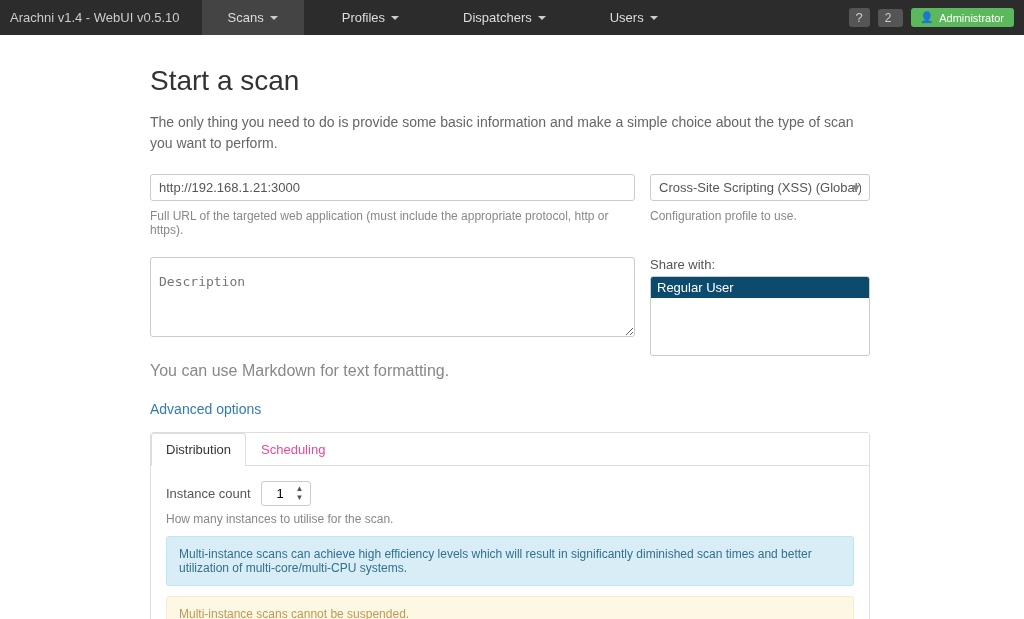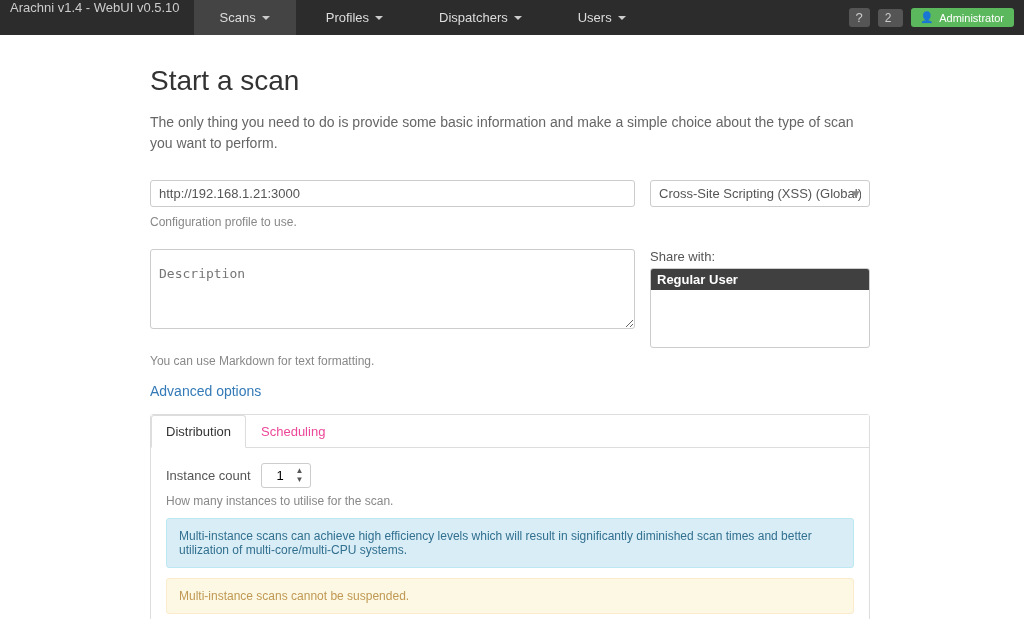--- a/index.html
+++ b/index.html
@@ -9,21 +9,22 @@
     .navbar {
       background: #2c2c2c;
       height: 35px;
       display: flex;
       align-items: center;
       padding: 0 10px;
       justify-content: space-between;
     }
     .navbar-left {
       display: flex;
-      gap: 4px;
+      align-items: center;
+      gap: 12px;
     }
     .navbar-brand {
       color: #ccc;
       font-size: 13px;
       margin-right: 10px;
       white-space: nowrap;
     }
     .nav-item {
       color: #ddd;
       font-size: 13px;
@@ -93,21 +94,21 @@
 
     .page-title {
       font-size: 28px;
       font-weight: normal;
       color: #333;
       margin-bottom: 15px;
     }
     .page-desc {
       color: #666;
       font-size: 14px;
-      margin-bottom: 26px;
+      margin-bottom: 20px;
       max-width: 720px;
       line-height: 1.5;
     }
 
     
     .form-row {
       display: flex;
       gap: 15px;
       margin-bottom: 8px;
       max-width: 720px;
@@ -186,29 +187,28 @@
       border: 1px solid #ccc;
       border-radius: 3px;
       overflow-y: auto;
       font-size: 13px;
     }
     .share-listbox-item {
       padding: 3px 6px;
       cursor: pointer;
     }
     .share-listbox-item.selected {
-      background: #404040;
+      background: #0c4a6e;
       color: #fff;
-      font-weight: bold;
     }
 
     .markdown-hint {
-      font-size: 12px;
+      font-size: 16px;
       color: #888;
-      margin-bottom: 15px;
+      margin-bottom: 21px;
     }
 
     
     .advanced-link {
       color: #337ab7;
       font-size: 14px;
       cursor: pointer;
       text-decoration: none;
       margin-bottom: 15px;
       display: inline-block;
@@ -362,20 +362,23 @@
     <div class="profile-select-wrap">
       <select class="profile-select">
         <option>Cross-Site Scripting (XSS) (Global)</option>
       </select>
       <span class="select-arrow">▼</span>
     </div>
   </div>
 
   
   <div class="form-row">
+    <div class="url-field">
+      <p class="form-help">Full URL of the targeted web application (must include the appropriate protocol, http or https).</p>
+    </div>
     <div style="width:220px;">
       <p class="form-help">Configuration profile to use.</p>
     </div>
   </div>
 
   
   <div class="form-body-row">
     <div class="description-area-wrap">
       <textarea class="description-area" placeholder="Description" style=""></textarea>
     </div>

